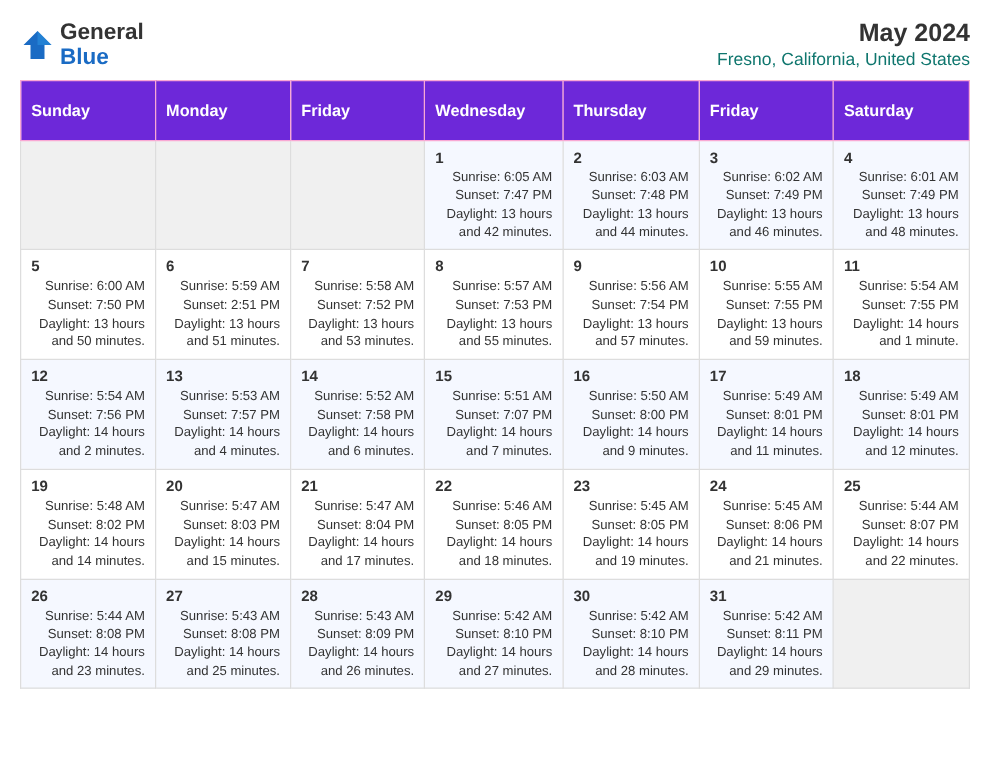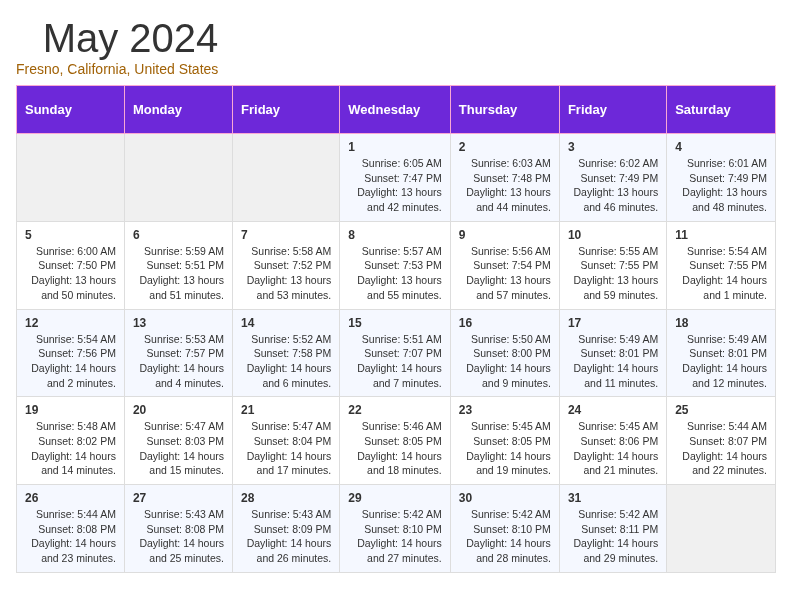--- a/index.html
+++ b/index.html
@@ -29,27 +29,27 @@
     .logo-general { color: #333; }
     .logo-blue { color: #1a6bc4; }
     .logo-icon {
       width: 28px;
       height: 28px;
     }
     .title-block {
       text-align: right;
     }
     .title-month {
-      font-size: 40px;
-      font-weight: normal;
+      font-size: 20px;
+      font-weight: bold;
       color: #333;
     }
     .title-location {
       font-size: 14px;
-      color: #a16207;
+      color: #0f766e;
     }
     .calendar {
       width: 100%;
       border-collapse: collapse;
       border: 1px solid #ccc;
     }
     .calendar th {
       background: #6d28d9;
       color: #fff;
       text-align: left;
@@ -89,20 +89,30 @@
       font-size: 10.5px;
       color: #333;
       line-height: 1.4;
       text-align: right;
     }
   </style>
 </head>
 <body>
 
 <div class="header">
+  <div class="logo">
+    <svg class="logo-icon" viewBox="0 0 40 40">
+      <polygon points="20,4 36,20 28,20 28,36 12,36 12,20 4,20" fill="#1a6bc4"></polygon>
+      <polygon points="20,4 36,20 20,20" fill="#2a8fe0" opacity="0.6"></polygon>
+    </svg>
+    <div class="logo-text">
+      <span class="logo-general">General</span><br>
+      <span class="logo-blue">Blue</span>
+    </div>
+  </div>
   <div class="title-block">
     <div class="title-month">May 2024</div>
     <div class="title-location">Fresno, California, United States</div>
   </div>
 </div>
 
 <table class="calendar">
   <thead>
     <tr>
     <th>Sunday</th>
@@ -152,21 +162,21 @@
         <td>
           <span class="day-num">5</span>
           <div class="day-info">Sunrise: 6:00 AM
 Sunset: 7:50 PM
 Daylight: 13 hours
 and 50 minutes.</div>
         </td>
         <td>
           <span class="day-num">6</span>
           <div class="day-info">Sunrise: 5:59 AM
-Sunset: 5:51 PM
+Sunset: 2:51 PM
 Daylight: 13 hours
 and 51 minutes.</div>
         </td>
         <td>
           <span class="day-num">7</span>
           <div class="day-info">Sunrise: 5:58 AM
 Sunset: 7:52 PM
 Daylight: 13 hours
 and 53 minutes.</div>
         </td>

